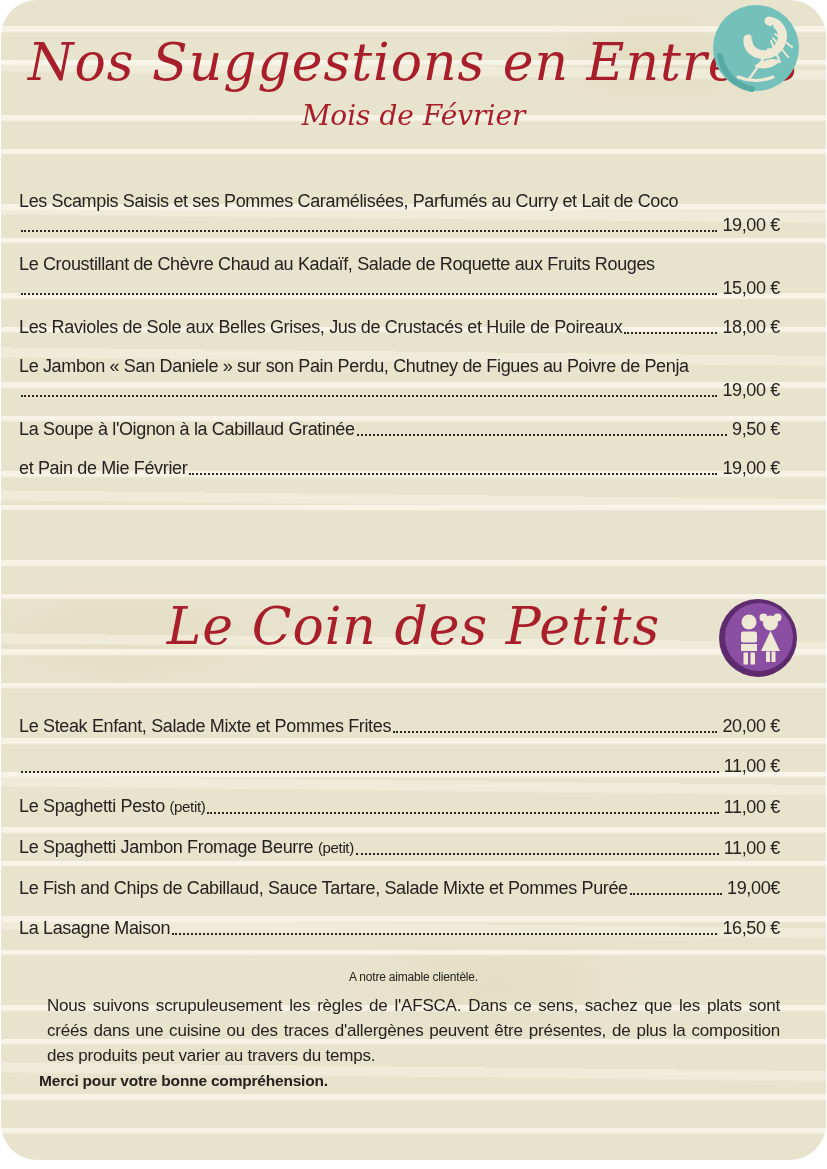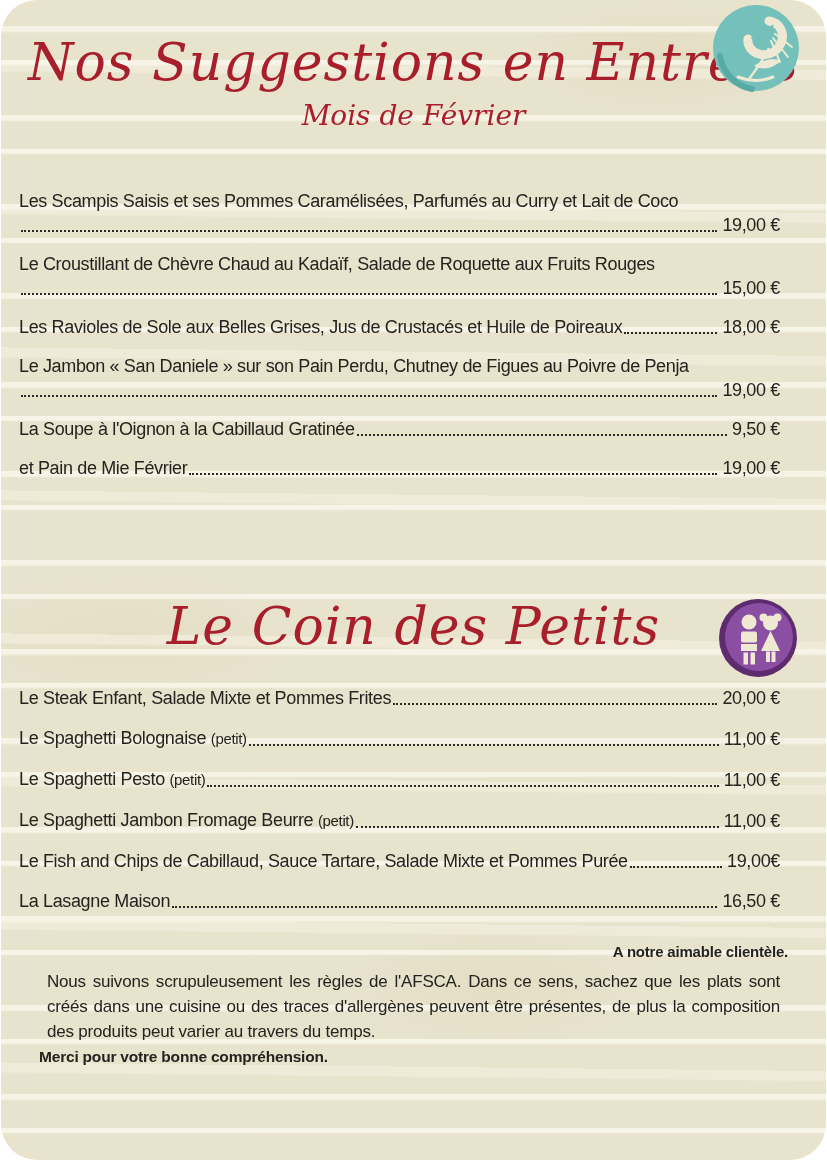--- a/index.html
+++ b/index.html
@@ -32,32 +32,32 @@
   .title{font-size:52px;line-height:60px;margin:0;letter-spacing:1px;}
   .subtitle{font-size:28px;line-height:34px;margin-top:7px;}
   .sec0 .sec-head{padding-top:32px;}
   .badge{position:absolute;display:block;}
   .badge-shrimp{top:4px;right:26px;width:88px;height:88px;}
   .badge-kids{top:2px;right:28px;width:80px;height:80px;}
 
   .items{padding:0 46px 0 18px;}
   .sec0 .items{margin-top:56px;}
   .sec1{margin-top:116px;}
-  .sec1 .items{margin-top:30px;}
+  .sec1 .items{margin-top:58px;}
 
   .item{font-size:18px;line-height:24px;letter-spacing:-0.35px;margin-bottom:15px;}
   .sec1 .item{margin-bottom:16px;}
   .row{display:flex;align-items:flex-end;}
   .nowrap{white-space:nowrap;}
   .suffix{font-size:15px;}
   .dots{flex:1 1 auto;min-width:20px;border-bottom:2px dotted #2a2825;margin:0 3px 5px 2px;}
   .price{white-space:nowrap;margin-left:2px;}
 
   .foot{margin-top:30px;padding:0 38px;}
-  .foot-head{text-align:right;font-weight:700;font-size:15px;letter-spacing:-0.2px;}
+  .foot-head{text-align:center;font-weight:400;font-size:12px;letter-spacing:-0.2px;}
   .foot-body{text-align:justify;font-size:17px;line-height:25px;margin:9px 8px 2px;letter-spacing:-0.2px;}
   .foot-close{text-align:left;font-weight:700;font-size:15.5px;margin-top:4px;letter-spacing:-0.2px;}
 </style>
 </head>
 <body>
 
 <div class="card">
 
   <section class="sec sec0">
     <header class="sec-head">
@@ -146,21 +146,20 @@
     <div class="items">
         <div class="item">
           <div class="row">
             <span class="name nowrap">Le Steak Enfant, Salade Mixte et Pommes Frites</span>
             <span class="dots"></span>
             <span class="price">20,00 €</span>
           </div>
         </div>
         <div class="item">
           <div class="row">
-            <span class="name nowrap">Le Spaghetti Bolognaise <span class="suffix">(petit)</span></span>
             <span class="dots"></span>
             <span class="price">11,00 €</span>
           </div>
         </div>
         <div class="item">
           <div class="row">
             <span class="name nowrap">Le Spaghetti Pesto <span class="suffix">(petit)</span></span>
             <span class="dots"></span>
             <span class="price">11,00 €</span>
           </div>

